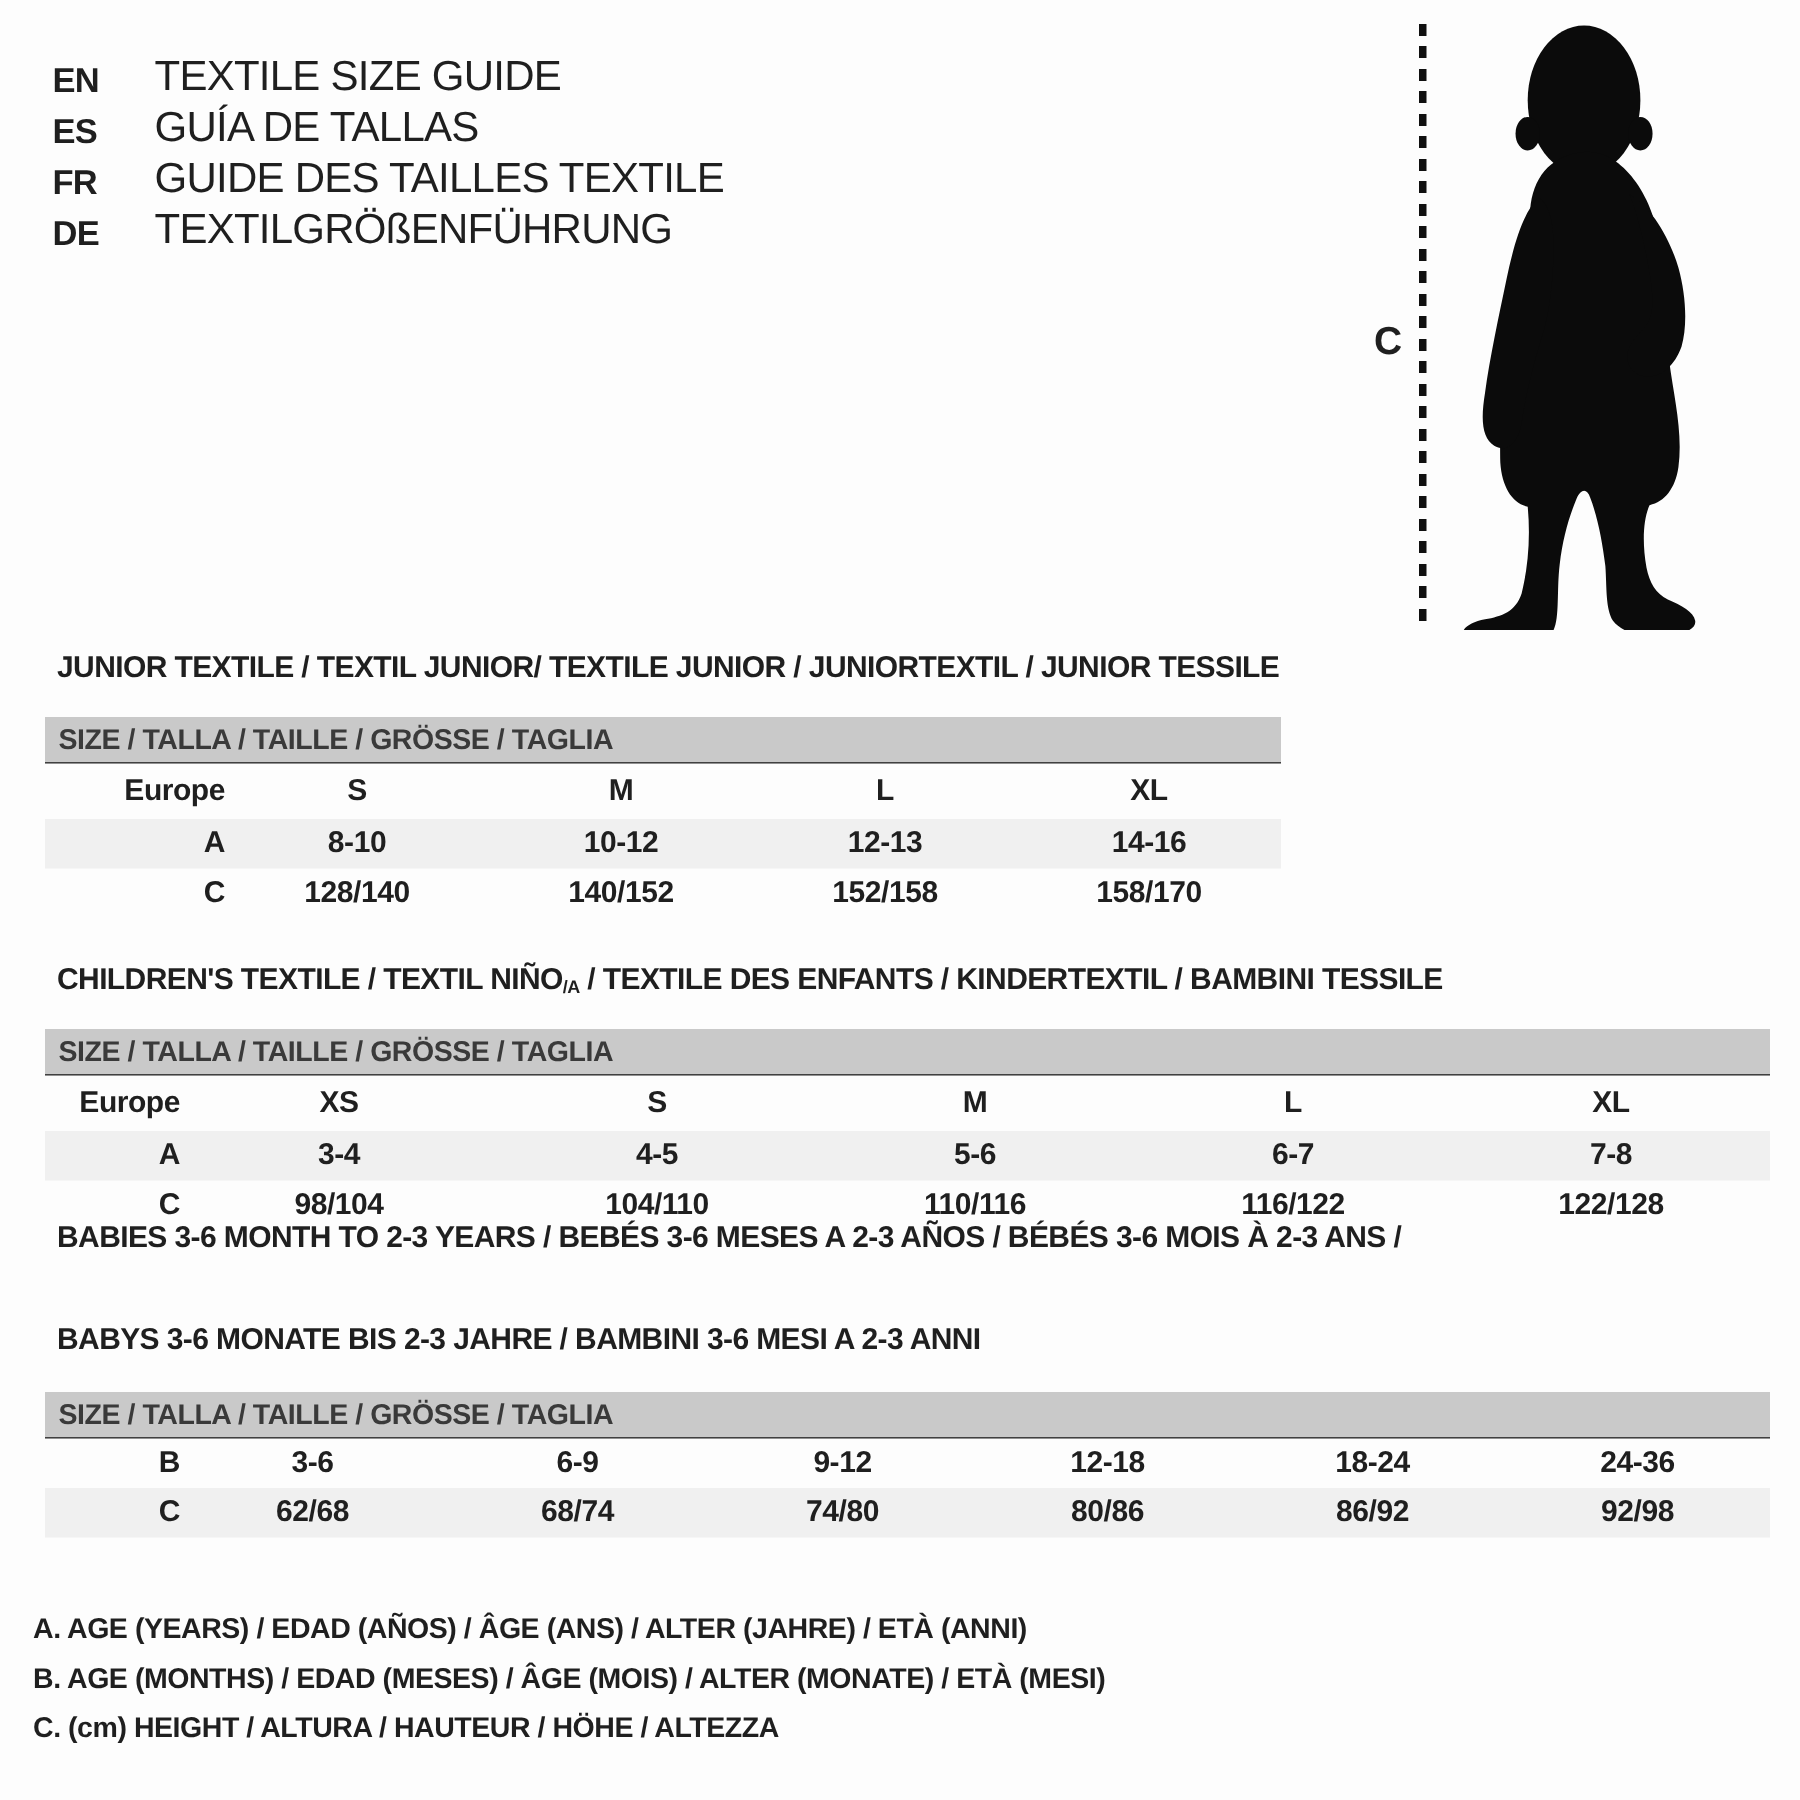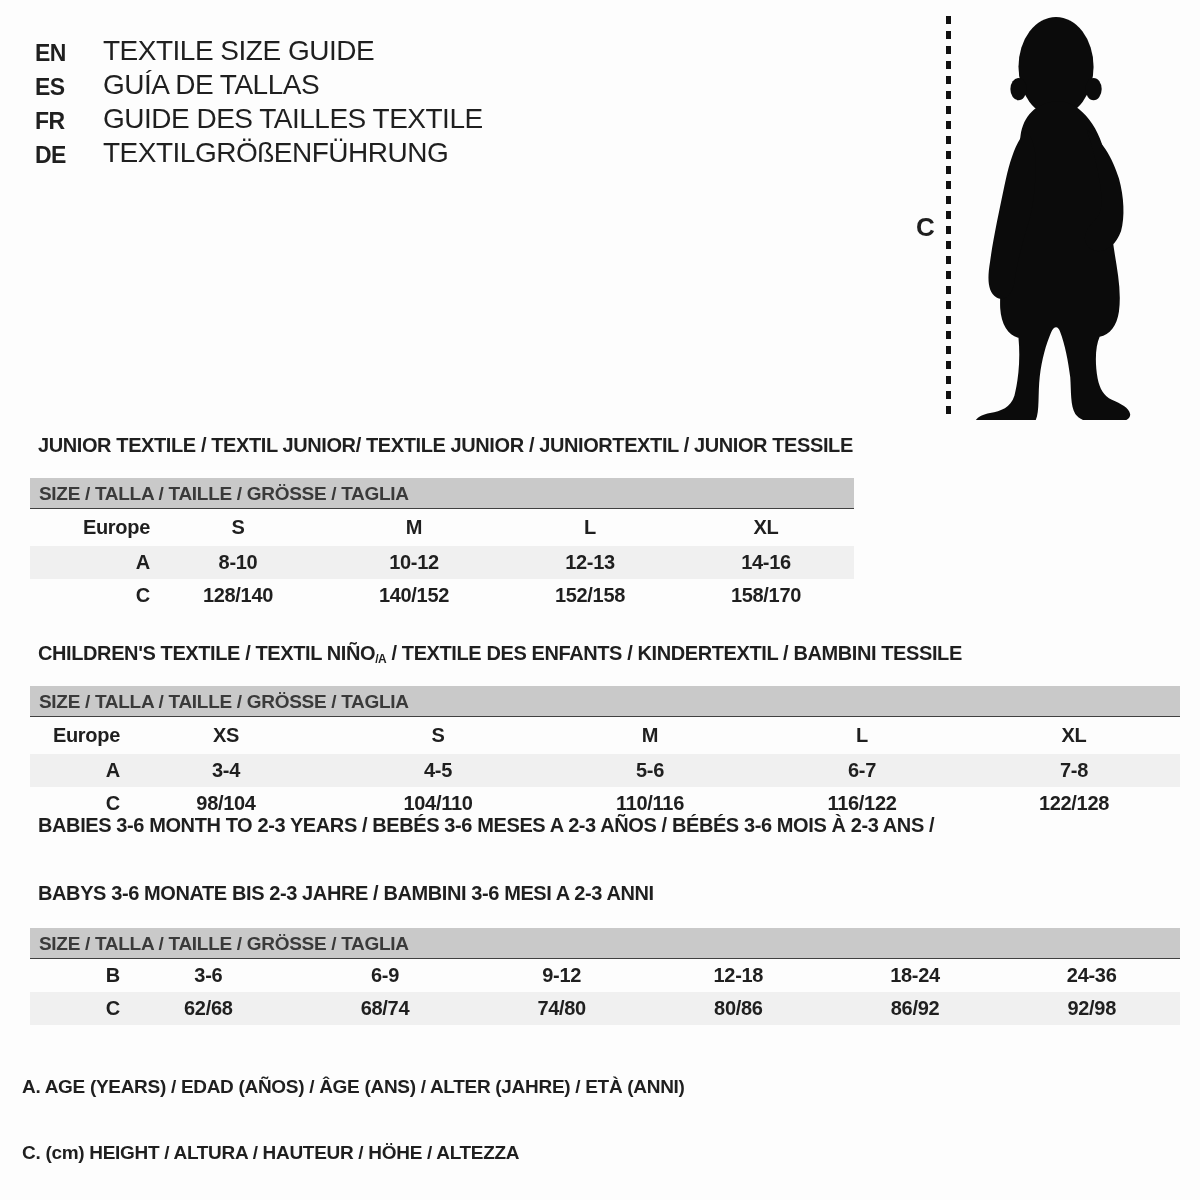--- a/index.html
+++ b/index.html
@@ -197,15 +197,16 @@
       <div class="c">62/68</div>
       <div class="c">68/74</div>
       <div class="c">74/80</div>
       <div class="c">80/86</div>
       <div class="c">86/92</div>
       <div class="c">92/98</div>
     </div>
   </div>
 
   <div class="legend-line" style="top:1076px;">A. AGE (YEARS) / EDAD (AÑOS) / ÂGE (ANS) / ALTER (JAHRE) / ETÀ (ANNI)</div>
+  <div class="legend-line" style="top:1109px;">B. AGE (MONTHS) / EDAD (MESES) / ÂGE (MOIS) / ALTER (MONATE) / ETÀ (MESI)</div>
   <div class="legend-line" style="top:1142px;">C. (cm) HEIGHT / ALTURA / HAUTEUR / HÖHE / ALTEZZA</div>
 
 </div>
 
 </body></html>

